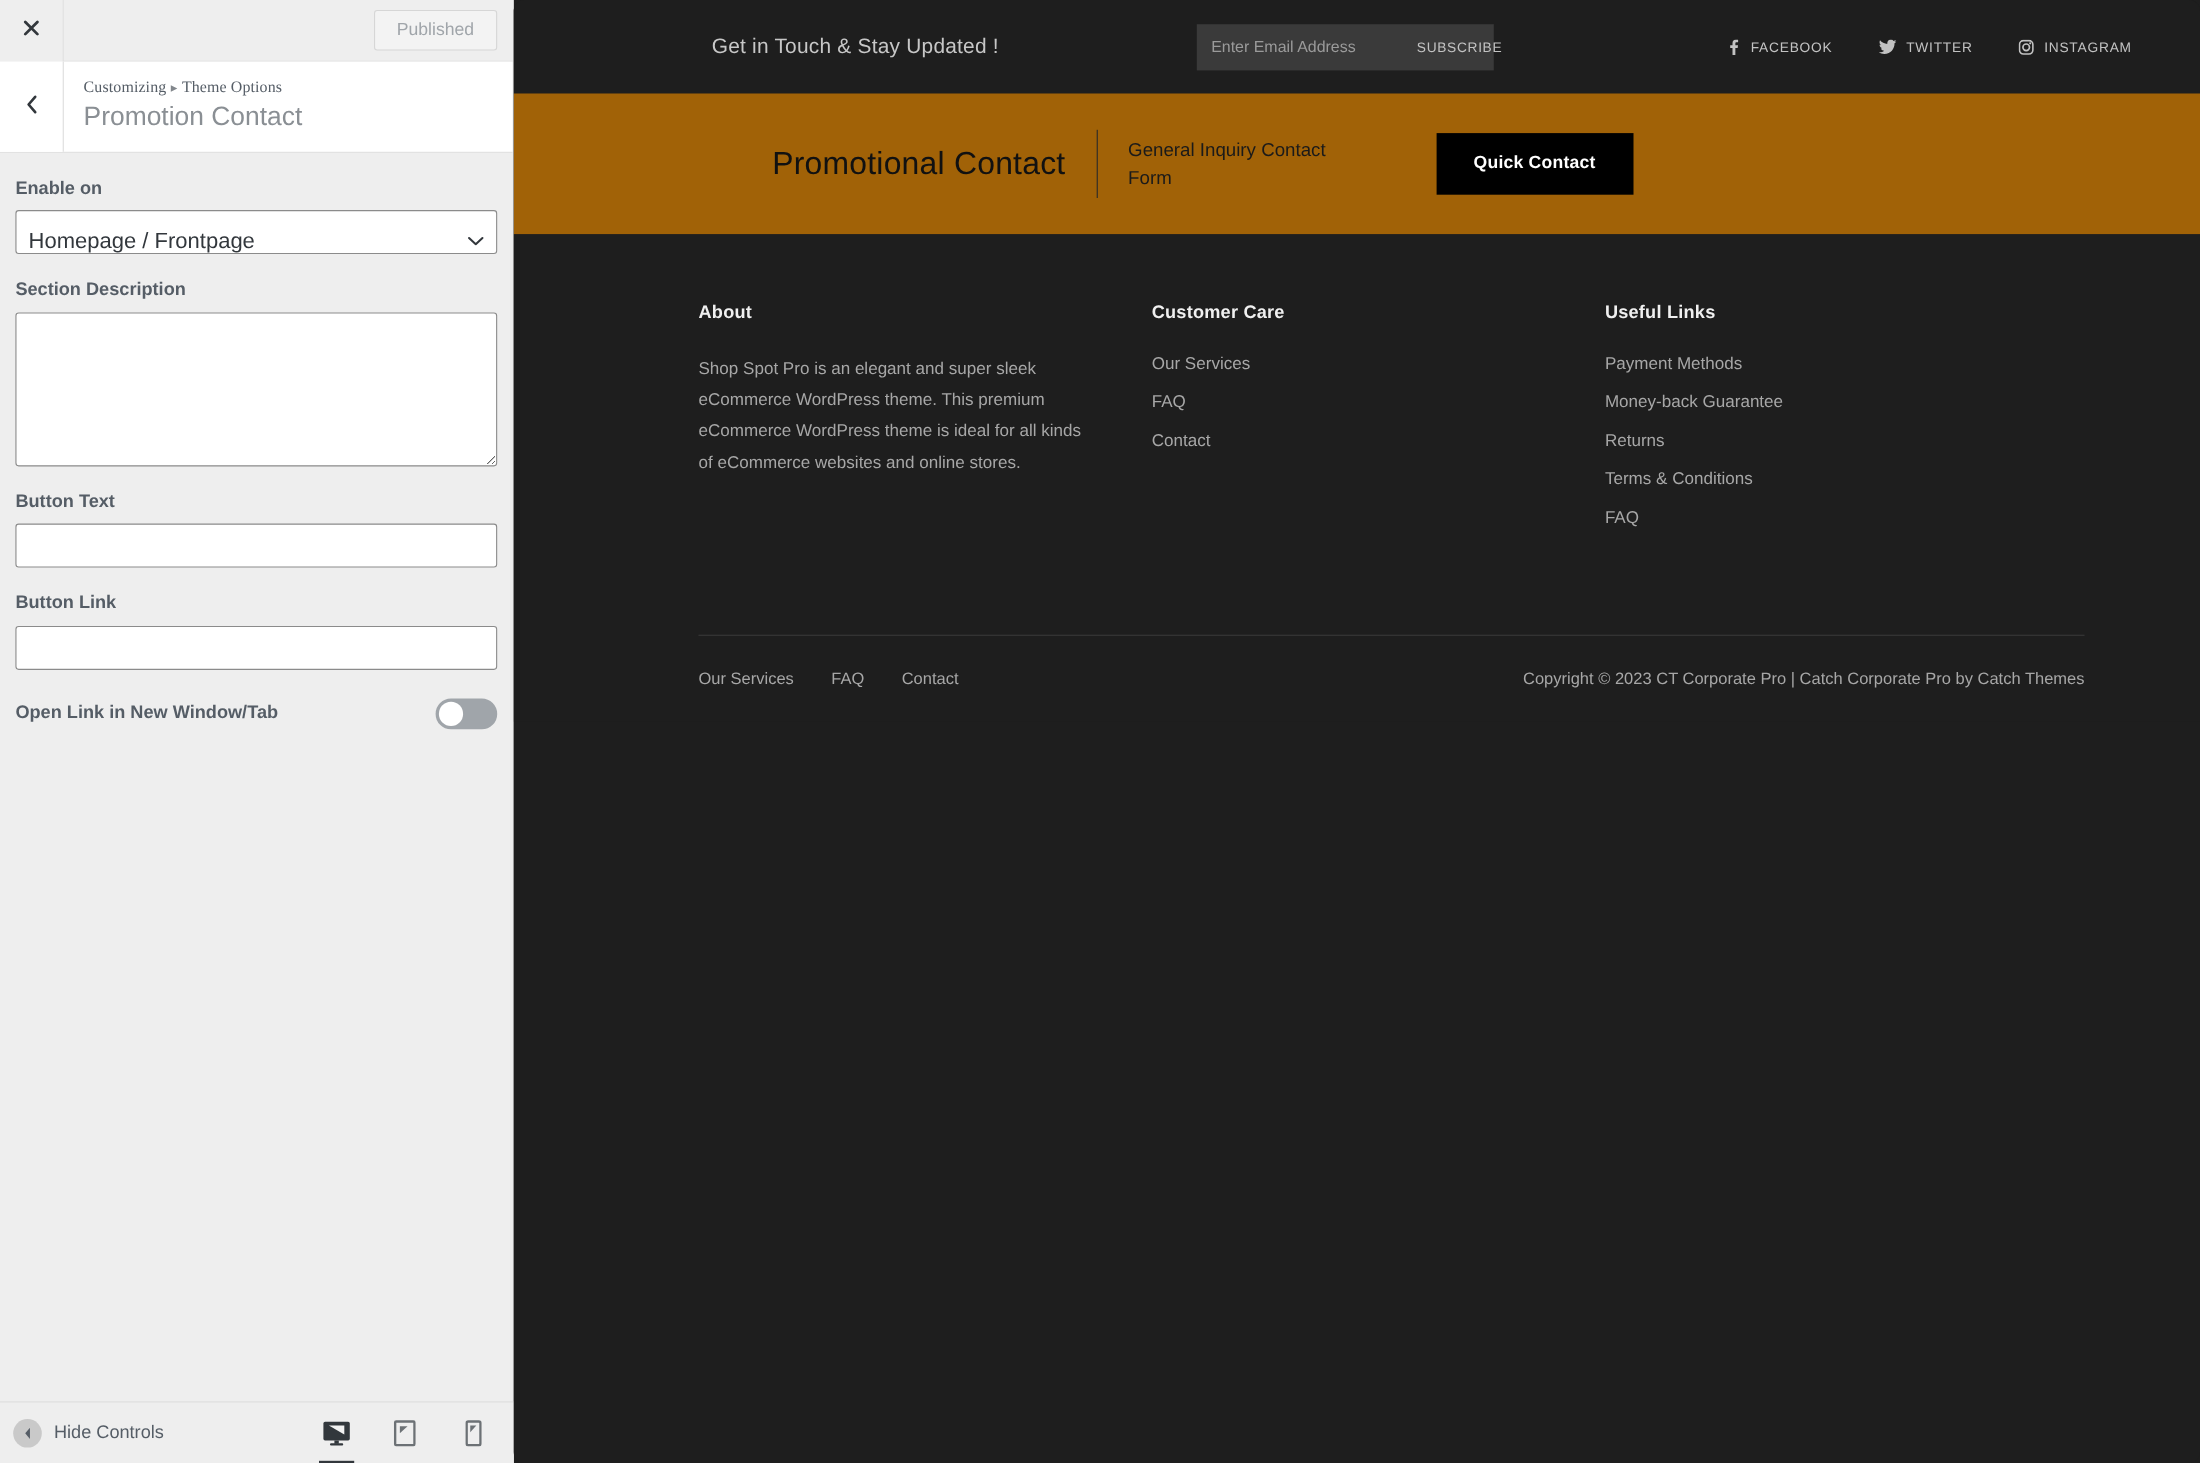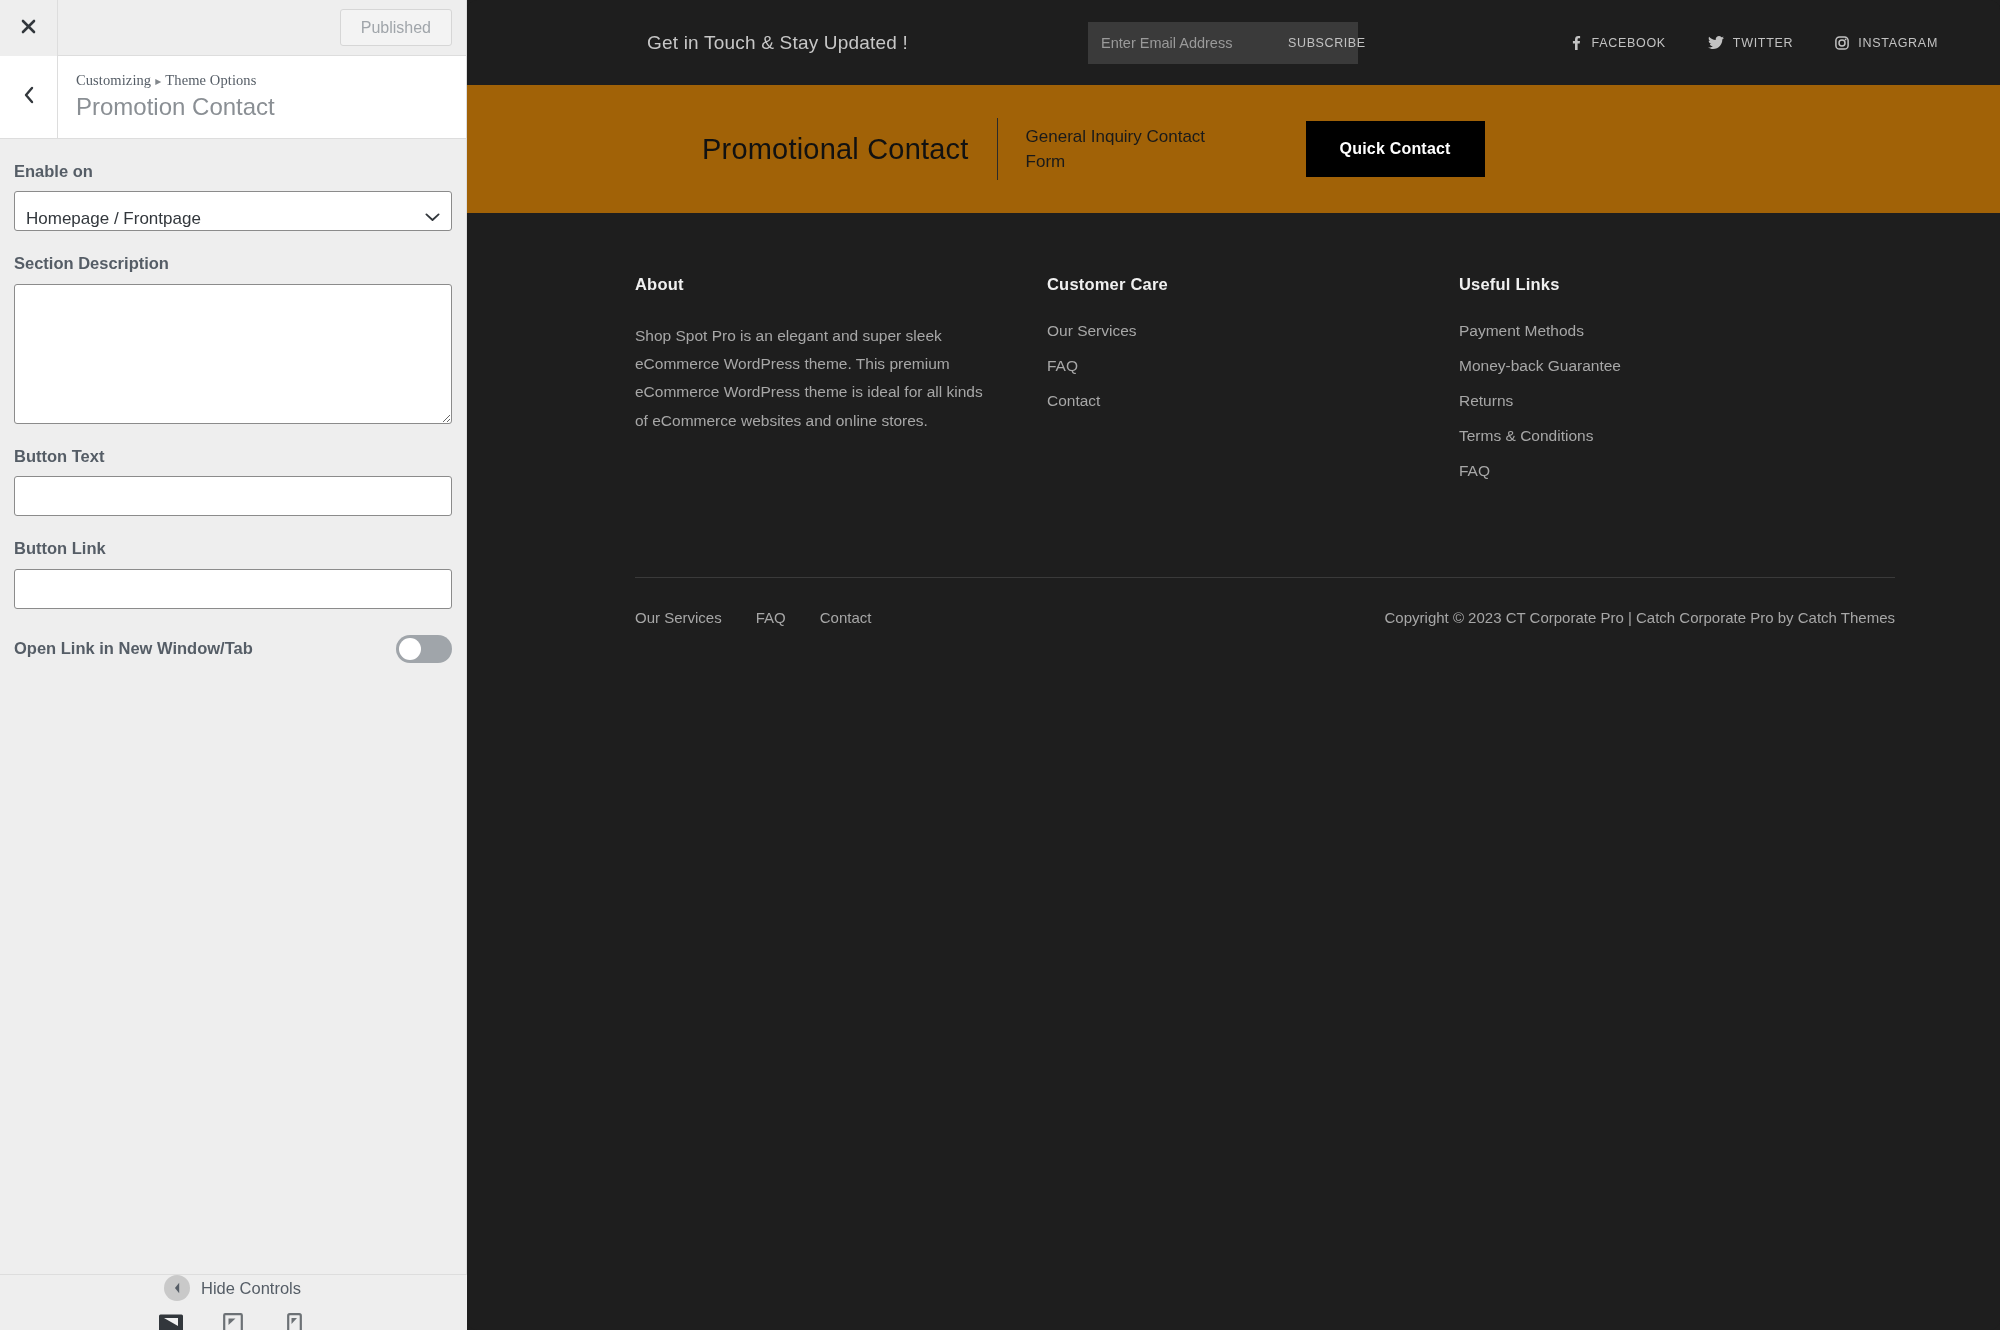--- a/index.html
+++ b/index.html
@@ -98,21 +98,21 @@
     font-weight: bold;
     color: #555d66;
     margin-bottom: 9px;
     line-height: 1.3;
   }
   .ctrl-select {
     width: 100%; height: 40px;
     border: 1px solid #8b8b8b;
     border-radius: 3px;
     background: #ffffff;
-    font-size: 17px;
+    font-size: 20px;
     color: #32373c;
     padding: 16px 34px 0 11px;
     font-family: "Liberation Sans", sans-serif;
     position: relative;
     display: flex; align-items: center;
     cursor: pointer;
   }
   .ctrl-select .sel-val { flex: 1; }
   .ctrl-select .chev {
     position: absolute; right: 11px; top: 50%; transform: translateY(-50%);
@@ -163,21 +163,20 @@
   }
 
   
   .cz-footer {
     position: absolute; bottom: 0; left: 0;
     width: 467px; height: 56px;
     background: #eeeeee;
     border-top: 1px solid #dddddd;
     display: flex; align-items: center;
     padding: 0 14px 0 12px;
-    flex-direction: column;
   }
   .cz-hide {
     display: flex; align-items: center; gap: 11px;
     cursor: pointer; flex: 1;
   }
   .cz-hide-icon {
     width: 26px; height: 26px; border-radius: 50%;
     background: #c9c9c9;
     display: flex; align-items: center; justify-content: center;
   }

